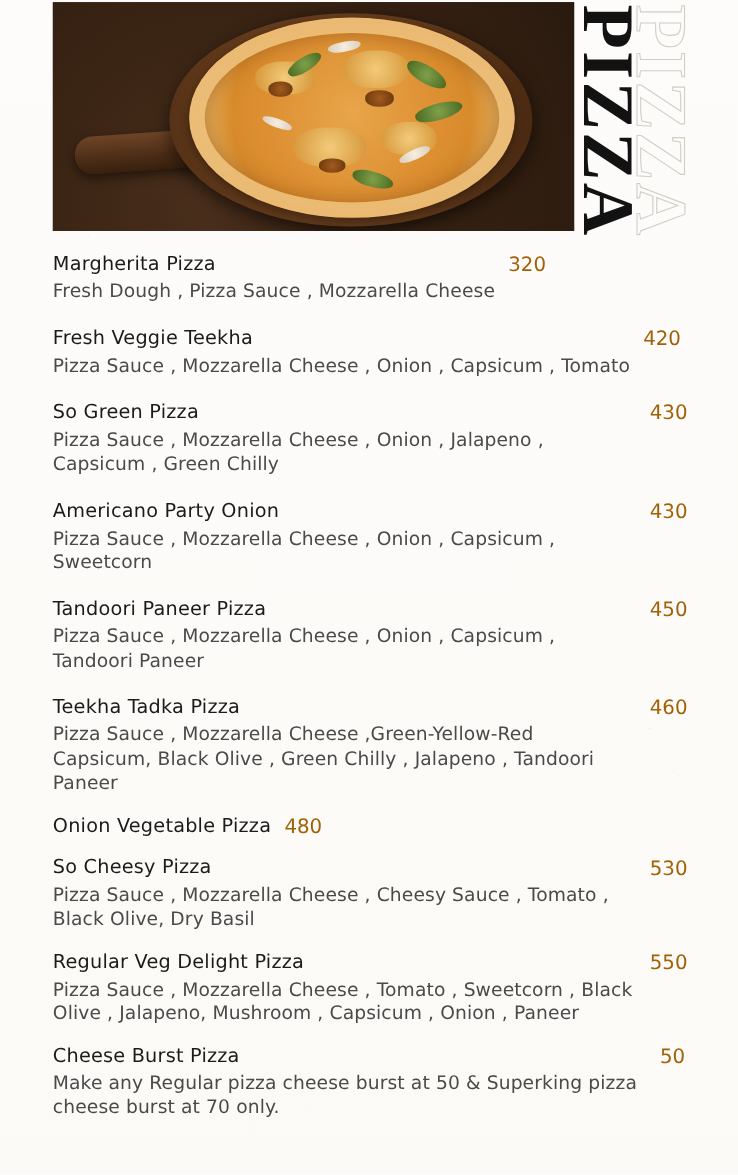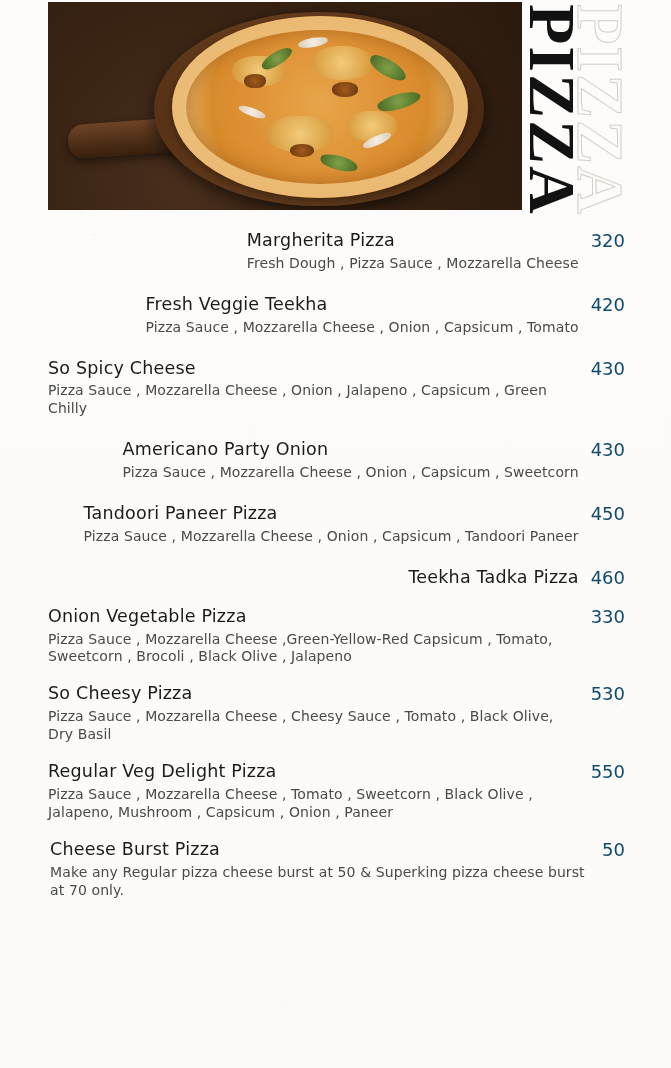--- a/index.html
+++ b/index.html
@@ -149,45 +149,45 @@
   }
 
   
   .menu {
     padding: 18px 46px 0 48px;
     box-sizing: border-box;
   }
   .menu-item {
     display: flex;
     align-items: flex-start;
-    justify-content: flex-end;
+    justify-content: flex-start;
     margin-bottom: 21px;
   }
   .item-left {
     max-width: 540px;
   }
   .item-name {
     font-size: 17.5px;
     color: #1b1b1b;
     font-weight: 400;
     letter-spacing: 0.2px;
     line-height: 1.25;
     font-family: "DejaVu Sans", sans-serif;
   }
   .item-desc {
-    font-size: 14px;
+    font-size: 17px;
     color: #4a4a4a;
     line-height: 1.28;
     margin-top: 3px;
     letter-spacing: 0.1px;
     font-family: "DejaVu Sans", sans-serif;
   }
   .item-price {
     font-size: 18px;
-    color: #0c4a6e;
+    color: #a16207;
     white-space: nowrap;
     padding-left: 12px;
     font-family: "DejaVu Sans", sans-serif;
   }
   .menu-item.tight { margin-bottom: 17px; }
 </style>
 </head>
 <body>
 
 <div class="bg-texture"></div>
@@ -238,21 +238,21 @@
     <div class="menu-item">
       <div class="item-left">
         <div class="item-name">Fresh Veggie Teekha</div>
         <div class="item-desc">Pizza Sauce , Mozzarella Cheese , Onion , Capsicum , Tomato</div>
       </div>
       <div class="item-price">420</div>
     </div>
 
     <div class="menu-item">
       <div class="item-left">
-        <div class="item-name">So Spicy Cheese</div>
+        <div class="item-name">So Green Pizza</div>
         <div class="item-desc">Pizza Sauce , Mozzarella Cheese , Onion , Jalapeno , Capsicum , Green Chilly</div>
       </div>
       <div class="item-price">430</div>
     </div>
 
     <div class="menu-item">
       <div class="item-left">
         <div class="item-name">Americano Party Onion</div>
         <div class="item-desc">Pizza Sauce , Mozzarella Cheese , Onion , Capsicum , Sweetcorn</div>
       </div>
@@ -263,30 +263,30 @@
       <div class="item-left">
         <div class="item-name">Tandoori Paneer Pizza</div>
         <div class="item-desc">Pizza Sauce , Mozzarella Cheese , Onion , Capsicum , Tandoori Paneer</div>
       </div>
       <div class="item-price">450</div>
     </div>
 
     <div class="menu-item tight">
       <div class="item-left">
         <div class="item-name">Teekha Tadka Pizza</div>
+        <div class="item-desc">Pizza Sauce , Mozzarella Cheese ,Green-Yellow-Red Capsicum, Black Olive , Green Chilly , Jalapeno , Tandoori Paneer</div>
       </div>
       <div class="item-price">460</div>
     </div>
 
     <div class="menu-item tight">
       <div class="item-left">
         <div class="item-name">Onion Vegetable Pizza</div>
-        <div class="item-desc">Pizza Sauce , Mozzarella Cheese ,Green-Yellow-Red Capsicum , Tomato, Sweetcorn , Brocoli , Black Olive , Jalapeno</div>
-      </div>
-      <div class="item-price">330</div>
+      </div>
+      <div class="item-price">480</div>
     </div>
 
     <div class="menu-item tight">
       <div class="item-left">
         <div class="item-name">So Cheesy Pizza</div>
         <div class="item-desc">Pizza Sauce , Mozzarella Cheese , Cheesy Sauce , Tomato , Black Olive, Dry Basil</div>
       </div>
       <div class="item-price">530</div>
     </div>
 

